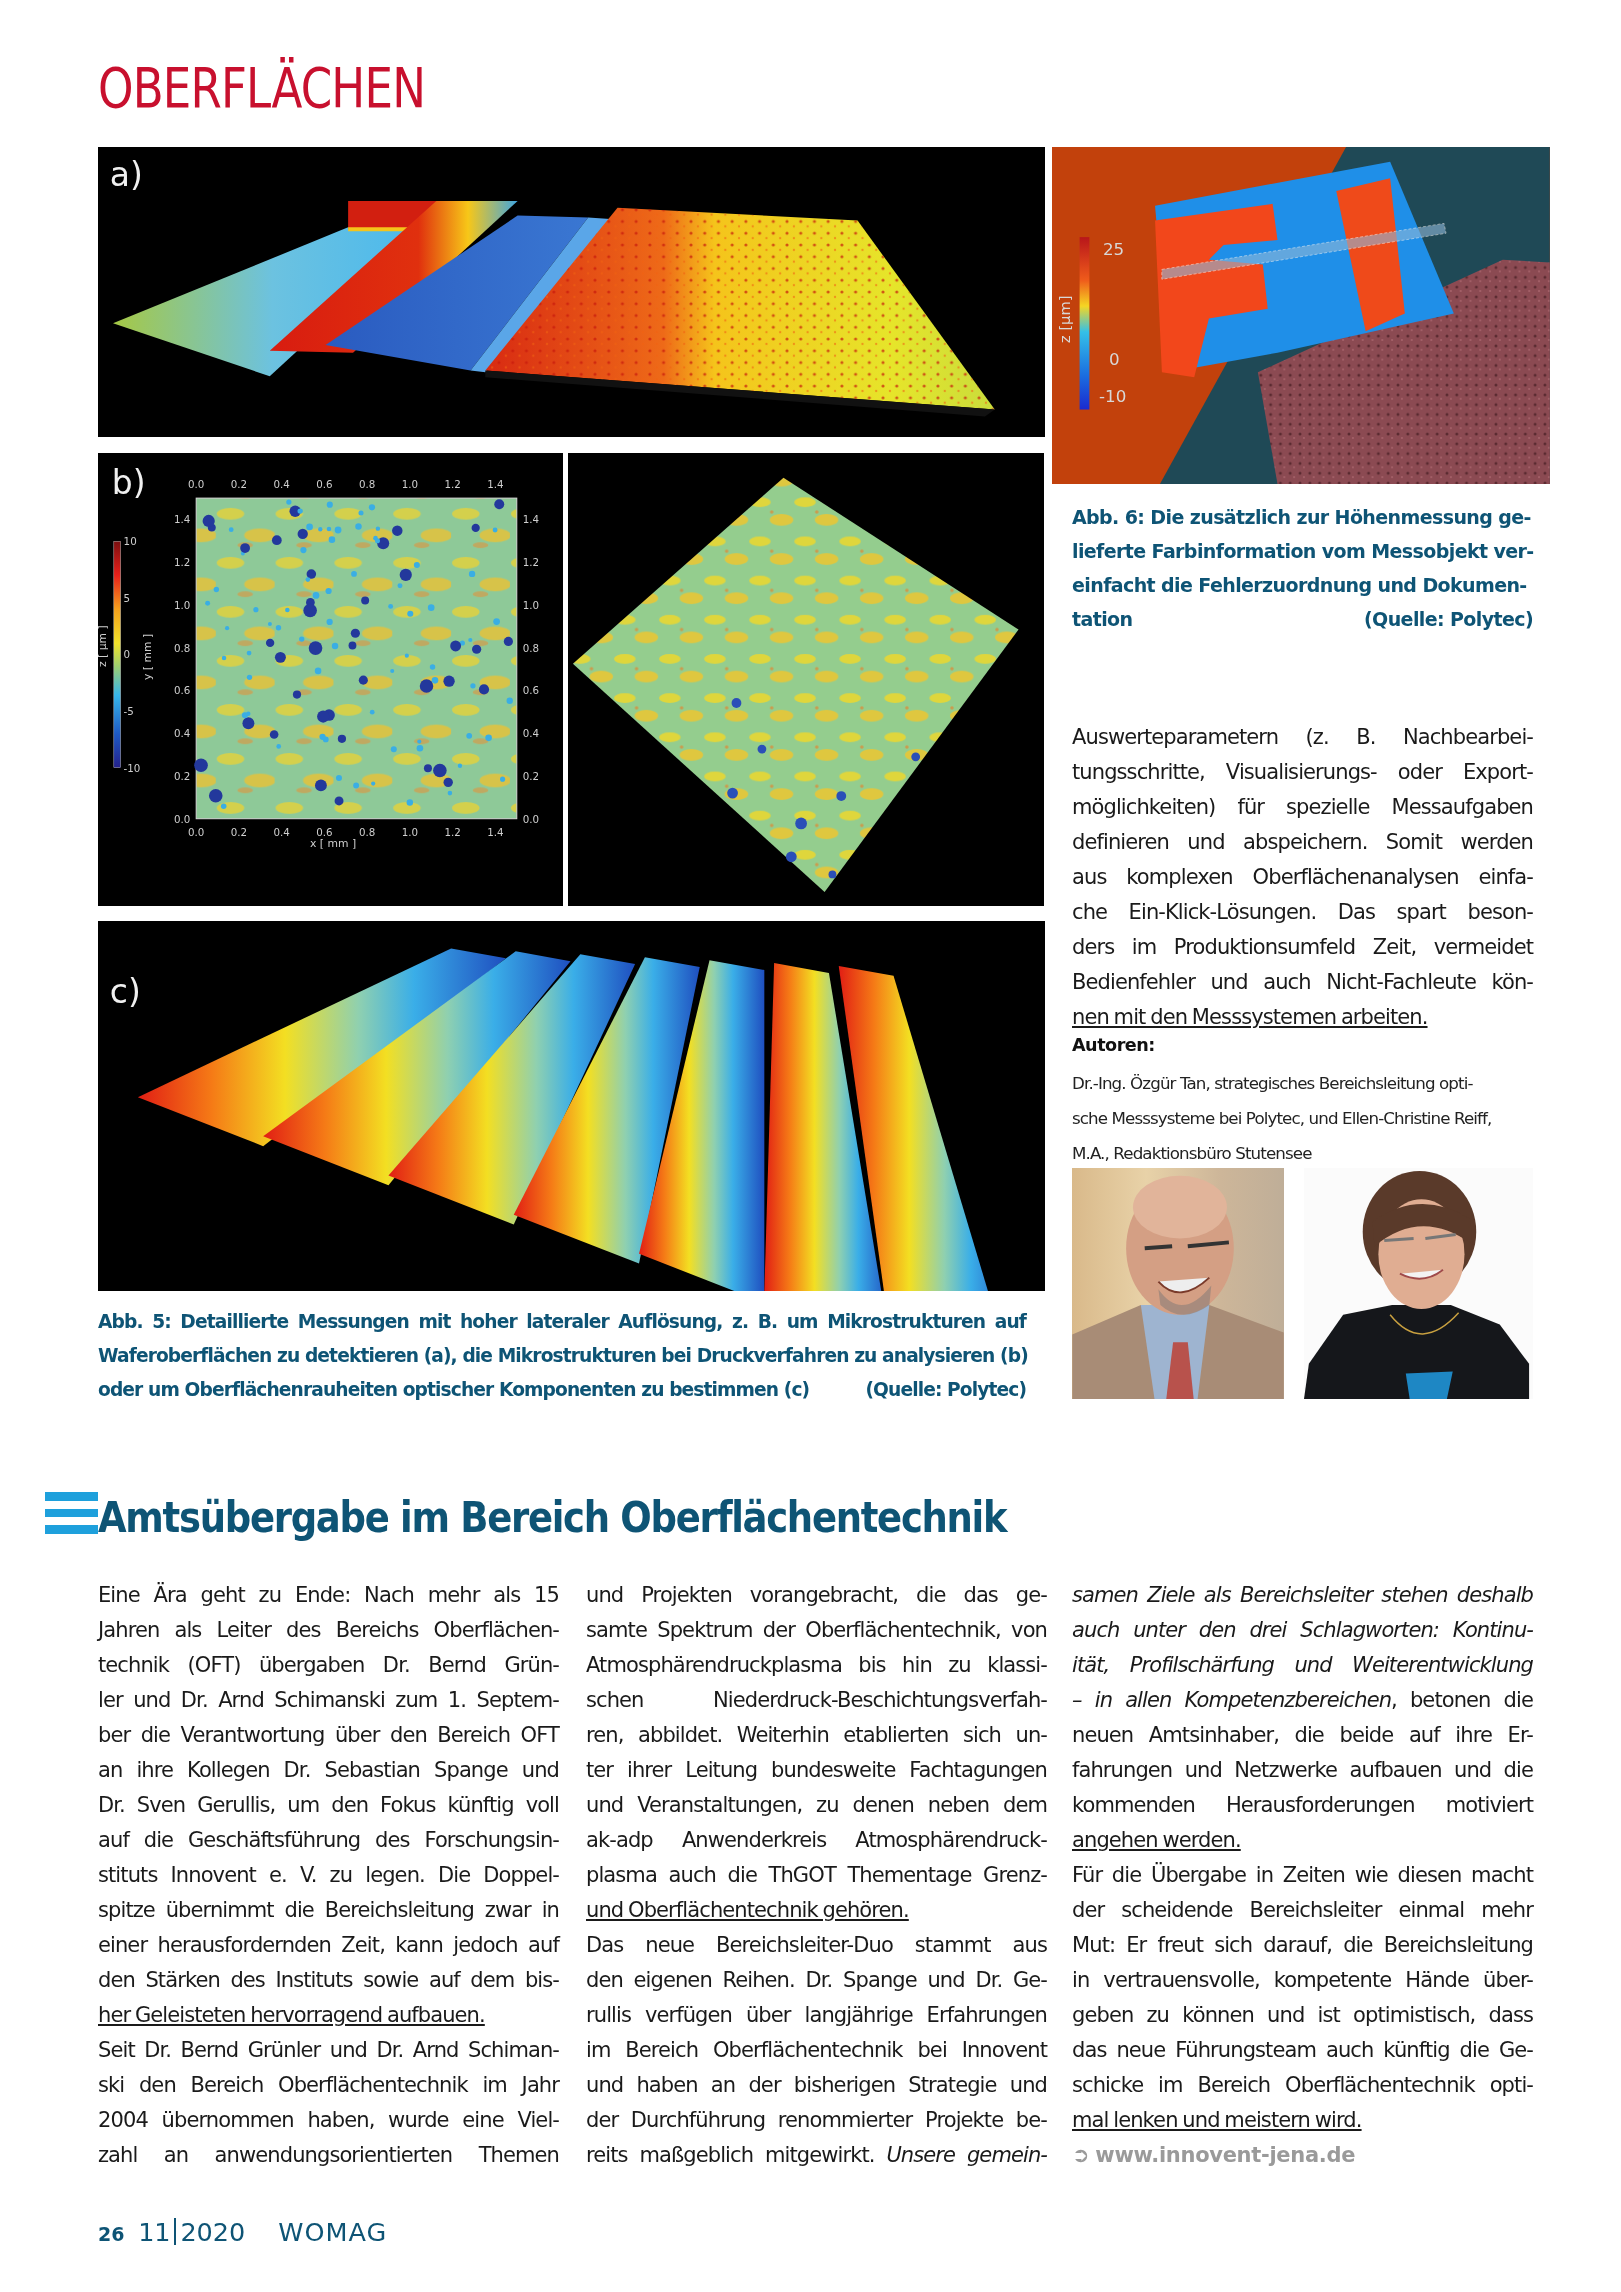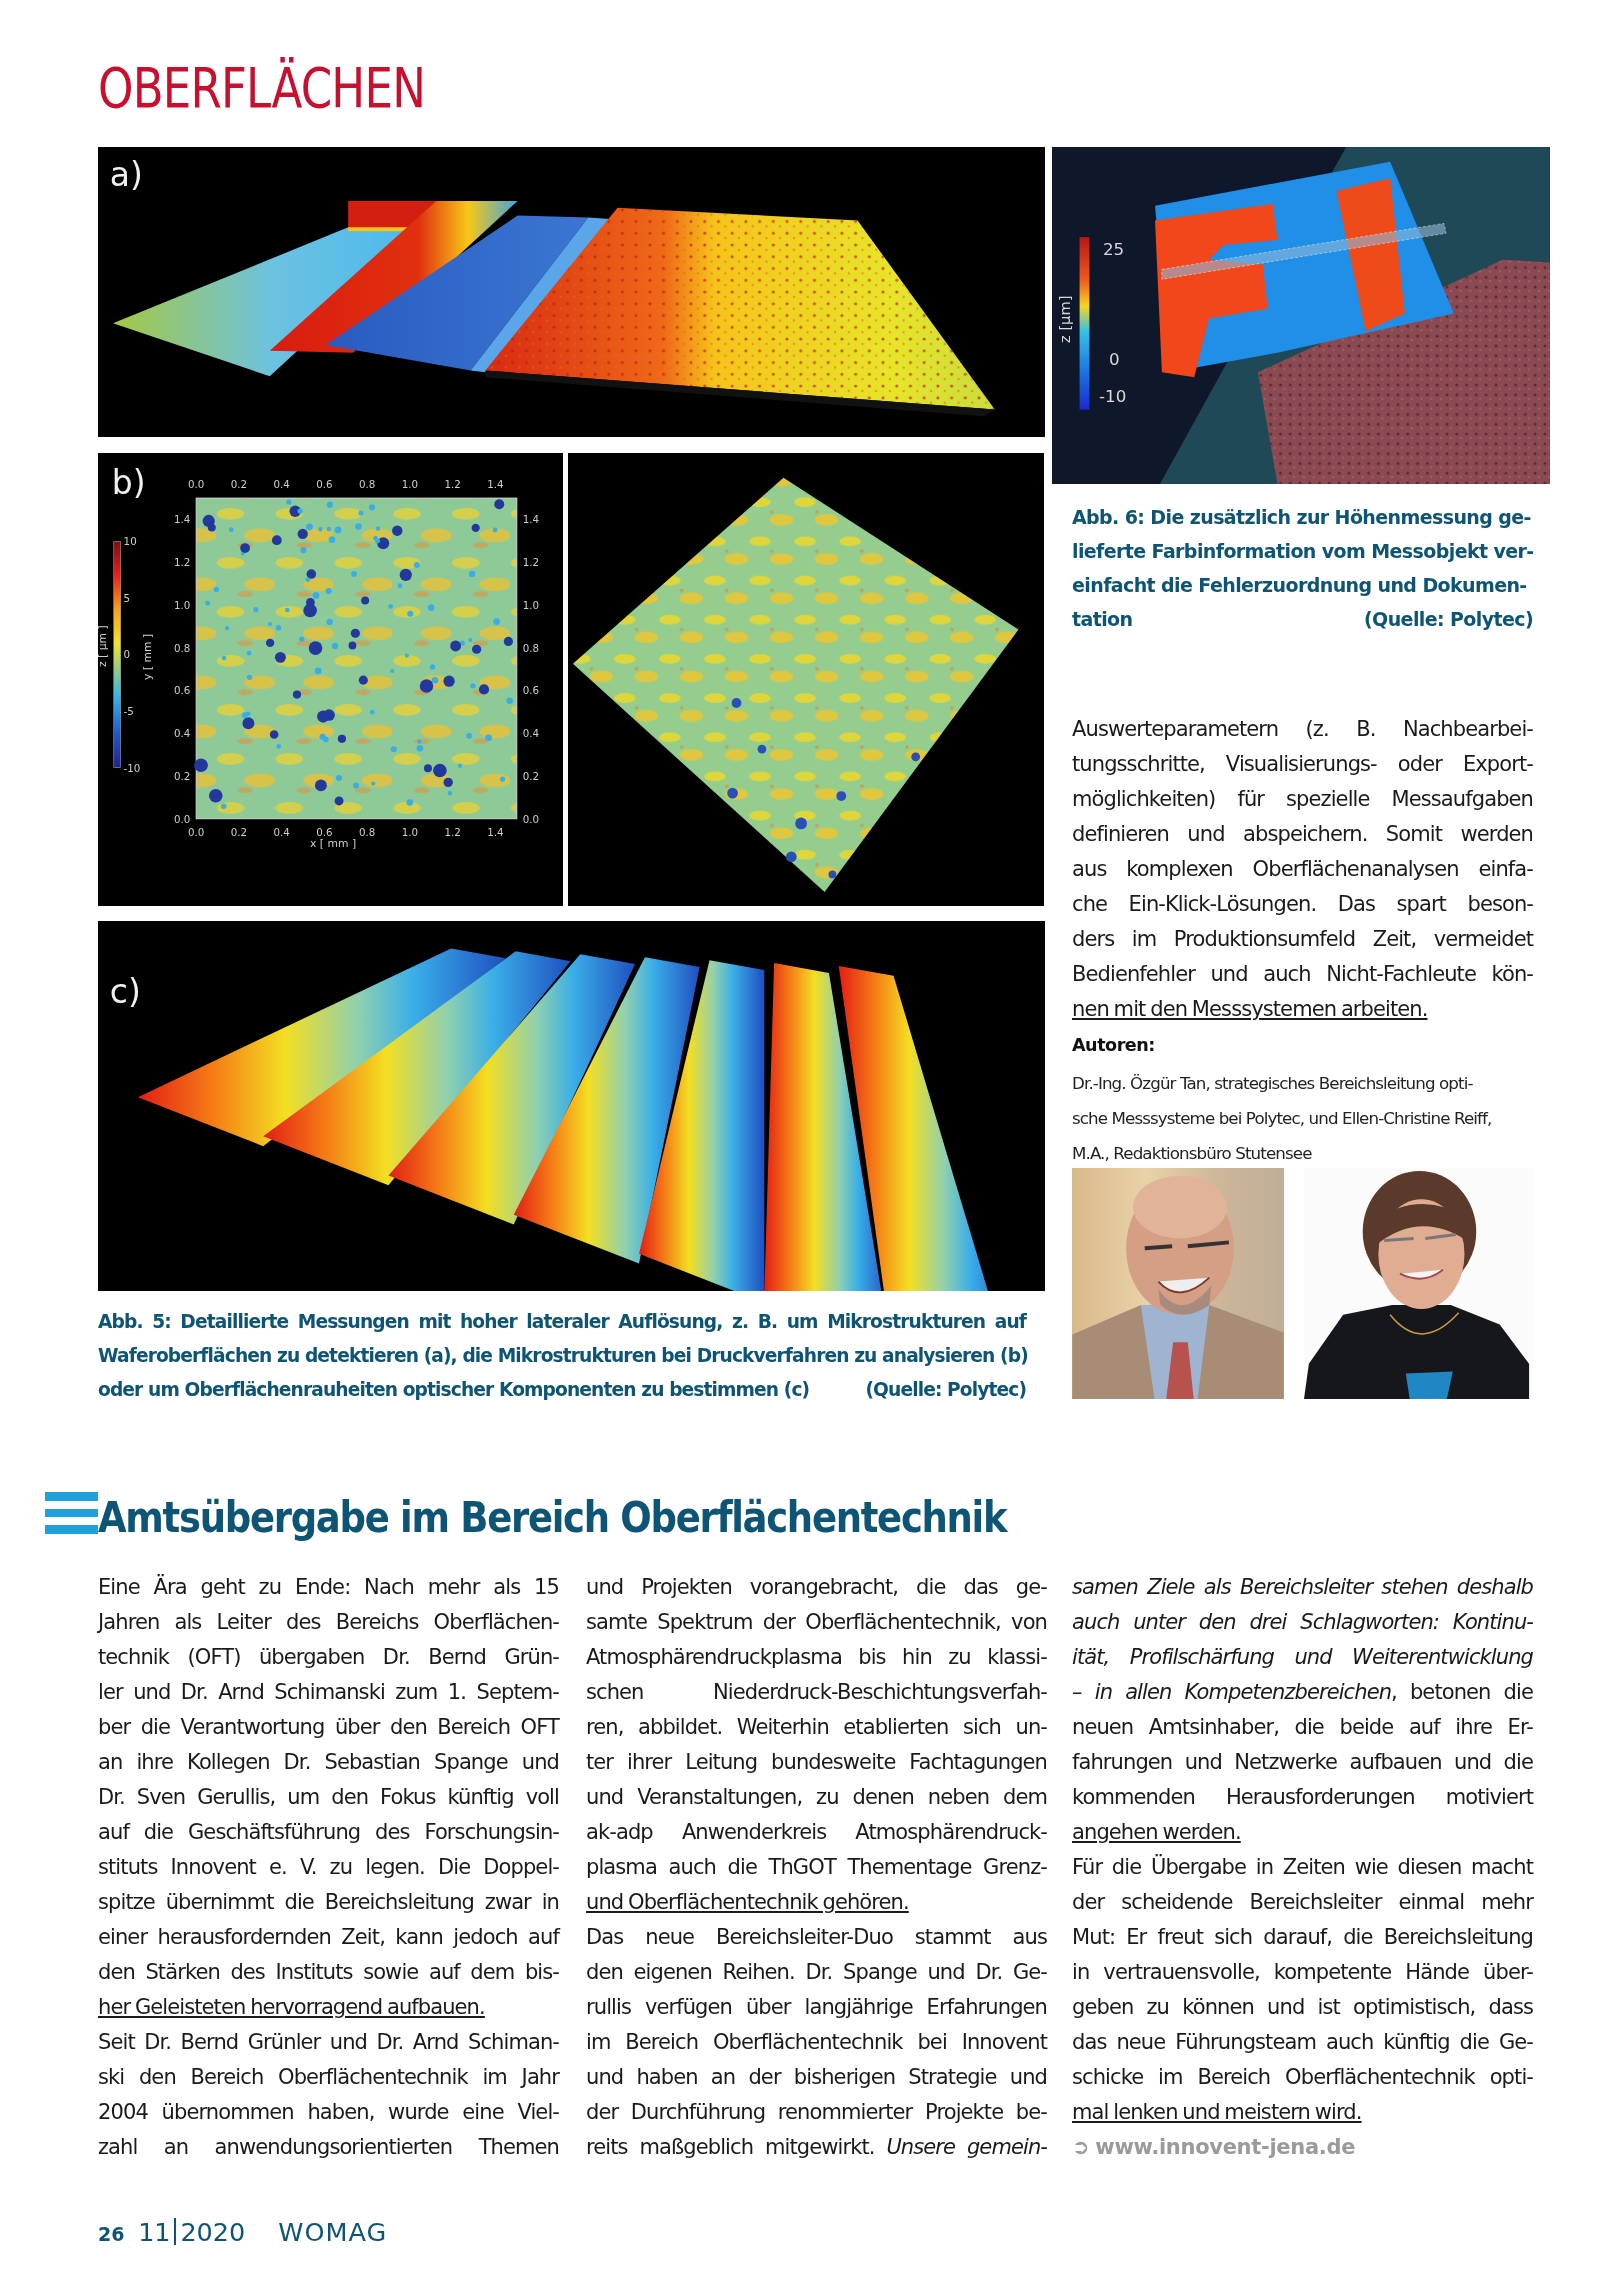--- a/index.html
+++ b/index.html
@@ -21,34 +21,34 @@
 
   
   #fig-a { left: 98px; top: 147px; width: 947px; height: 290px; }
   
   #fig-b1 { left: 98px; top: 453px; width: 465px; height: 453px; }
   
   #fig-b2 { left: 568px; top: 453px; width: 476px; height: 453px; }
   
   #fig-c { left: 98px; top: 921px; width: 947px; height: 370px; }
   
-  #fig-6 { left: 1052px; top: 147px; width: 498px; height: 337px; background: #0f172a; }
+  #fig-6 { left: 1052px; top: 147px; width: 498px; height: 337px; background: #c2410c; }
 
   .caption {
     font-family: "DejaVu Sans", sans-serif; font-weight: bold; color: #0e5475;
     font-size: 19px; line-height: 34px;
   }
   .caption .src { float: right; }
   #caption-6 { left: 1072px; top: 500px; width: 461px; text-align: justify; letter-spacing: -0.6px; }
   #caption-5 { left: 98px; top: 1304px; width: 947px; letter-spacing: -0.9px; transform: scaleX(0.98); transform-origin: left top; }
   #caption-5 .line, #caption-6 .line { display: block; white-space: nowrap; }
 
   .body-text {
     font-family: "DejaVu Sans", sans-serif; font-size: 21px; line-height: 35px;
-    color: #1a1a1a; letter-spacing: -0.9px; word-spacing: -1px;
+    color: #1a1a1a; letter-spacing: -0.9px; word-spacing: -1px; margin-top: 8px;
   }
   .body-text .line { display: block; white-space: nowrap; text-align: justify; text-align-last: justify; }
   .body-text .line.last { text-align-last: left; text-decoration: underline; }
   .body-text em { font-style: italic; }
 
   #right-text { left: 1072px; top: 712px; width: 461px; }
 
   .authors-label { left: 1072px; top: 1035px; font-weight: bold; font-size: 17.6px; color: #111; letter-spacing: -0.5px; }
   .authors-text { left: 1072px; top: 1066px; width: 461px; font-size: 16.7px; line-height: 35px; color: #222; letter-spacing: -0.9px; }
   .authors-text .line { display: block; white-space: nowrap; }

